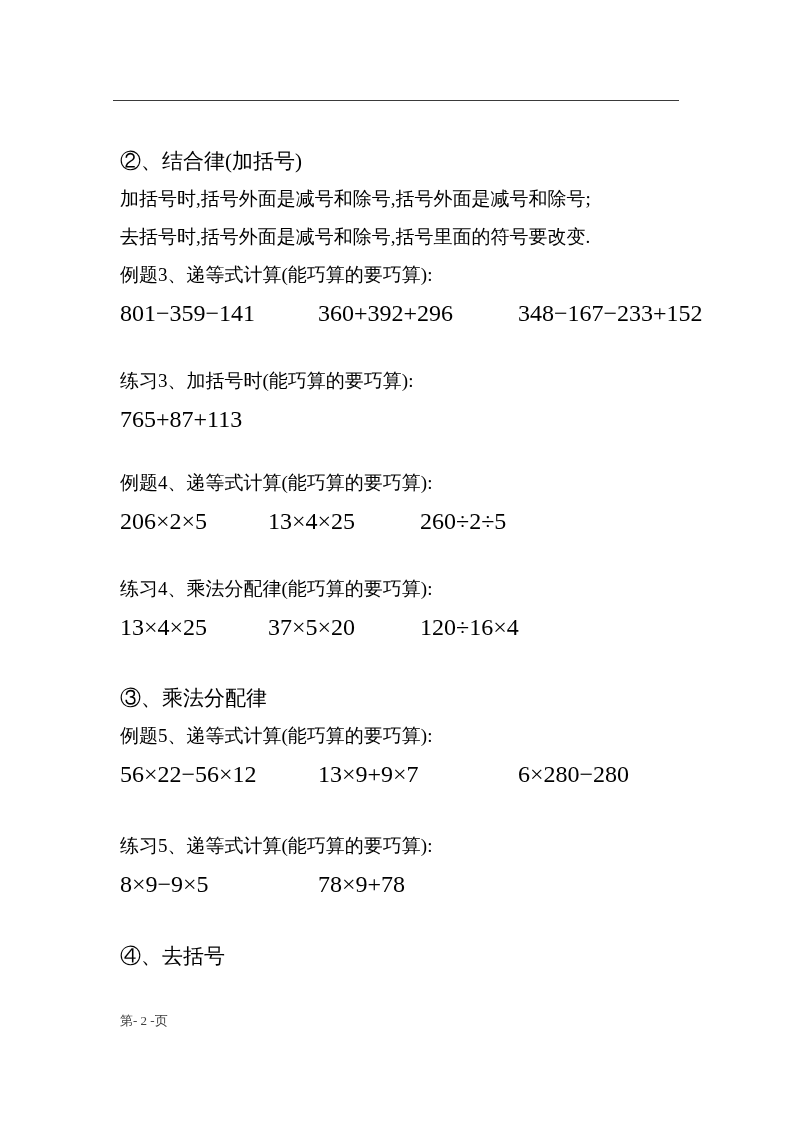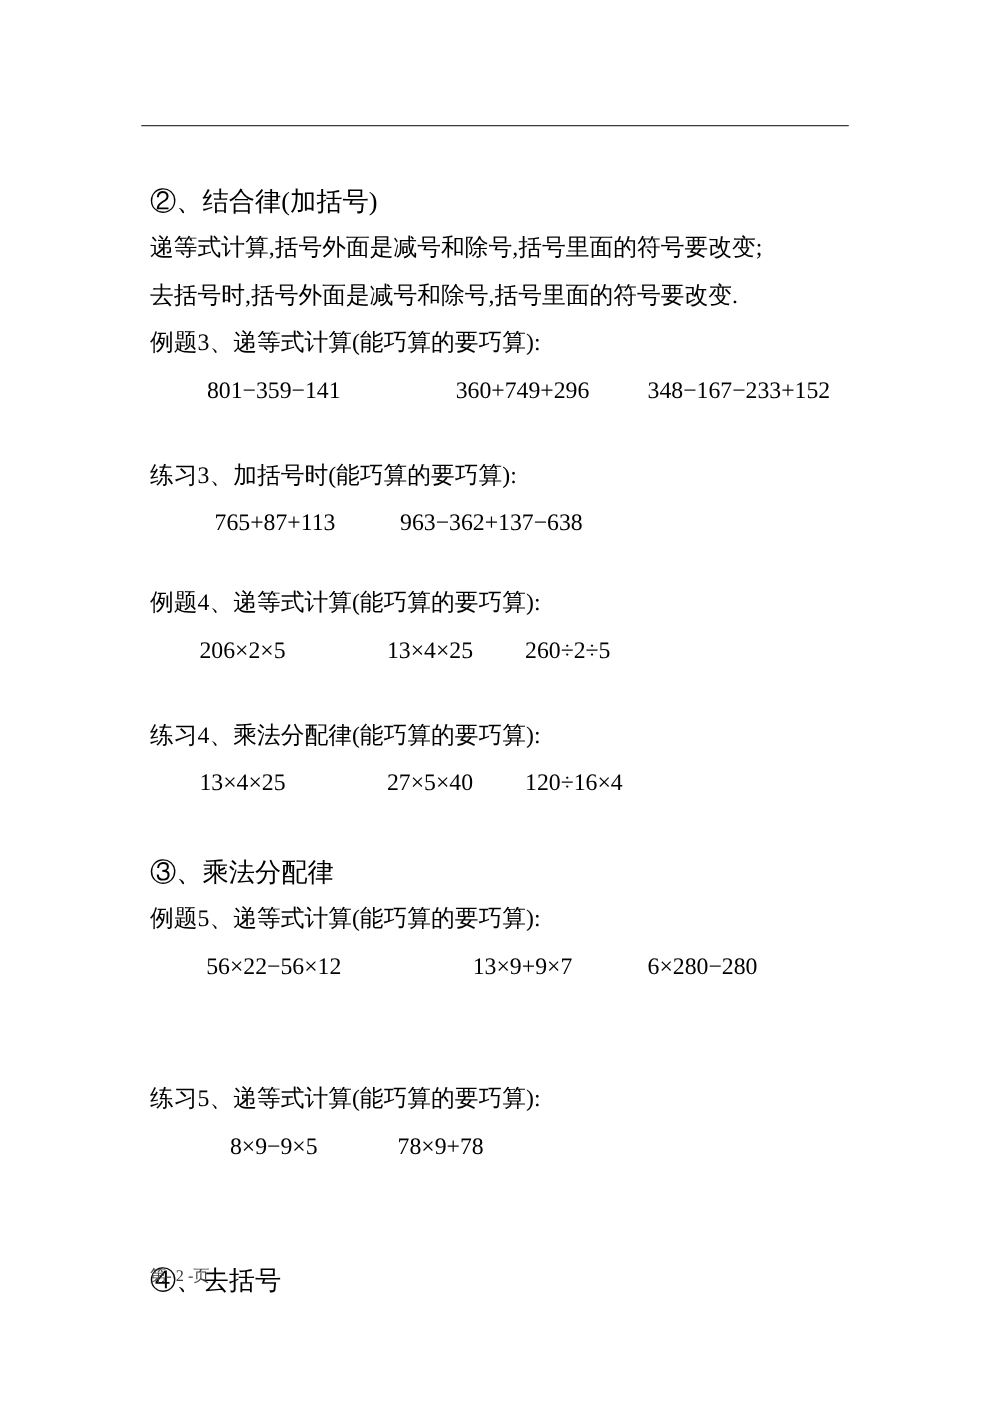--- a/index.html
+++ b/index.html
@@ -39,81 +39,79 @@
     white-space: nowrap;
   }
   .heading {
     font-size: 21px;
     line-height: 38px;
     white-space: nowrap;
   }
   .expr-row {
     display: flex;
     line-height: 38px;
-    font-size: 19px;
+    font-size: 24px;
     white-space: nowrap;
-    text-align: center;
   }
   .expr-row .col {
     display: inline-block;
   }
   .expr-row.wide .c1 { width: 198px; }
   .expr-row.wide .c2 { width: 200px; }
   .expr-row.narrow .c1 { width: 148px; }
   .expr-row.narrow .c2 { width: 152px; }
   .gap-lg { margin-top: 30px; }
   .gap-md { margin-top: 26px; }
-  .gap-xl { margin-top: 68px; }
+  .gap-xl { margin-top: 34px; }
   .gap-sec { margin-top: 33px; }
   .footer {
     position: absolute;
     left: 120px;
     top: 1012px;
     font-size: 13px;
     line-height: 18px;
     color: #404040;
   }
 </style>
 </head>
 <body>
 
 <div class="page">
 
   <div class="header-rule"></div>
 
   <div class="content">
 
     <div class="heading">②、结合律(加括号)</div>
-    <div class="line">递等式计算,括号外面是减号和除号,括号里面的符号要改变;</div>
+    <div class="line">加括号时,括号外面是减号和除号,括号外面是减号和除号;</div>
     <div class="line">去括号时,括号外面是减号和除号,括号里面的符号要改变.</div>
 
     <div class="line">例题3、递等式计算(能巧算的要巧算):</div>
     <div class="expr-row wide">
       <span class="col c1">801−359−141</span>
-      <span class="col c2">360+749+296</span>
+      <span class="col c2">360+392+296</span>
       <span class="col c3">348−167−233+152</span>
     </div>
 
     <div class="line gap-lg">练习3、加括号时(能巧算的要巧算):</div>
     <div class="expr-row wide">
       <span class="col c2">765+87+113</span>
-      <span class="col c3">963−362+137−638</span>
     </div>
 
     <div class="line gap-md">例题4、递等式计算(能巧算的要巧算):</div>
     <div class="expr-row narrow">
       <span class="col c1">206×2×5</span>
       <span class="col c2">13×4×25</span>
       <span class="col c3">260÷2÷5</span>
     </div>
 
     <div class="line gap-lg">练习4、乘法分配律(能巧算的要巧算):</div>
     <div class="expr-row narrow">
       <span class="col c1">13×4×25</span>
-      <span class="col c2">27×5×40</span>
+      <span class="col c2">37×5×20</span>
       <span class="col c3">120÷16×4</span>
     </div>
 
     <div class="heading gap-sec">③、乘法分配律</div>
 
     <div class="line">例题5、递等式计算(能巧算的要巧算):</div>
     <div class="expr-row wide">
       <span class="col c1">56×22−56×12</span>
       <span class="col c2">13×9+9×7</span>
       <span class="col c3">6×280−280</span>

